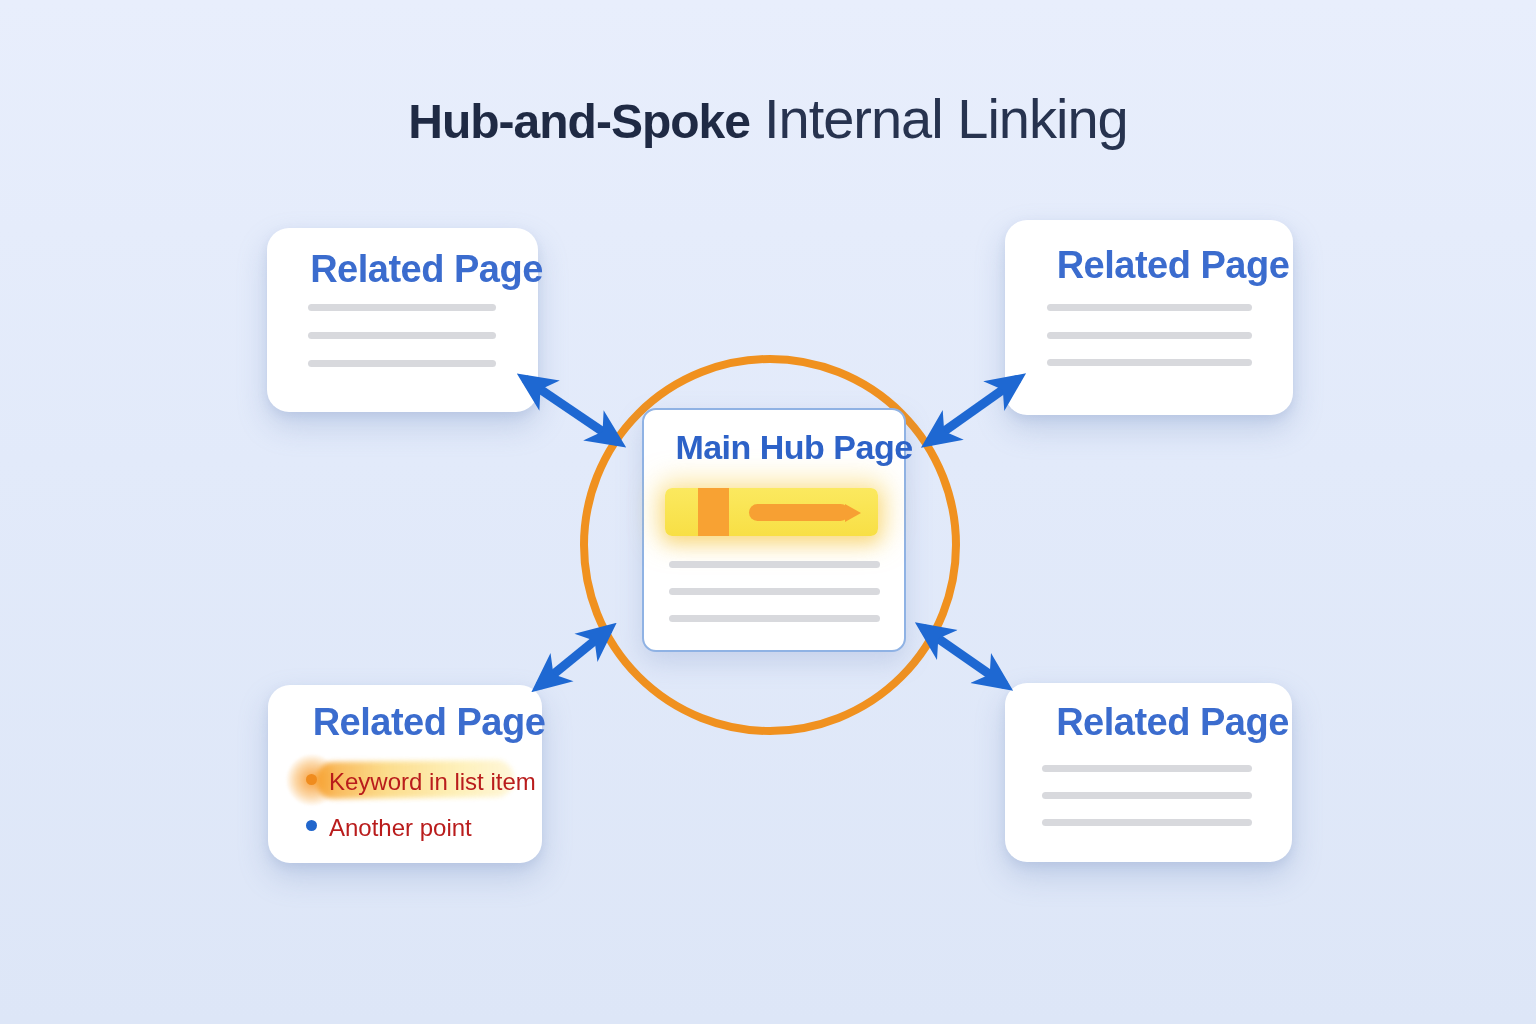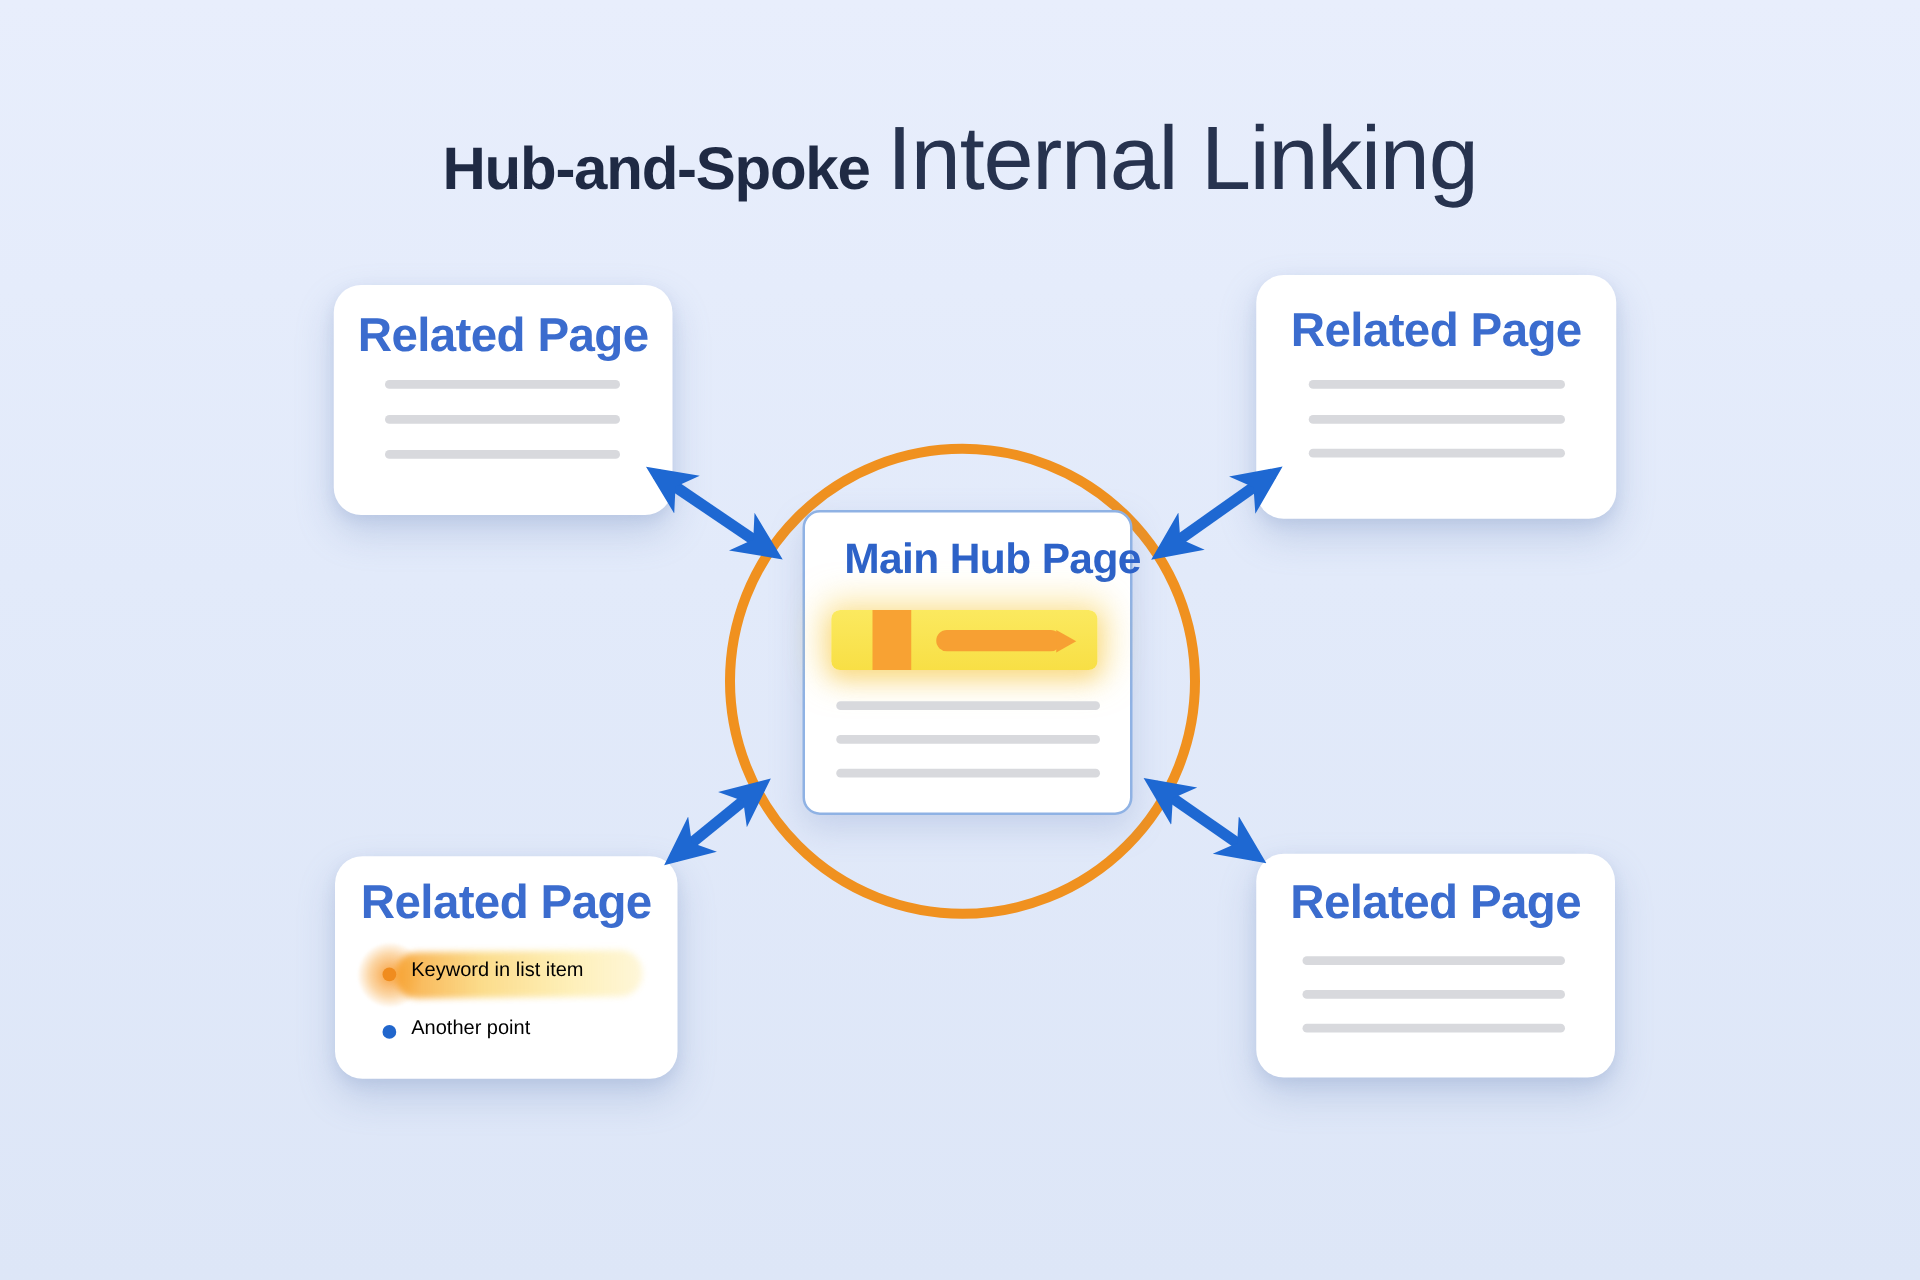--- a/index.html
+++ b/index.html
@@ -11,36 +11,36 @@
 
   
   .page-title{
     position:absolute; top:86px; left:0; width:1536px;
     text-align:center; white-space:nowrap;
   }
   .page-title .t-bold{
     font-size:48px; font-weight:700; color:#1f2a44; letter-spacing:-1px;
   }
   .page-title .t-light{
-    font-size:72px; font-weight:400; color:#27334f; letter-spacing:-1px; margin-left:14px;
+    font-size:56px; font-weight:400; color:#27334f; letter-spacing:-1px; margin-left:14px;
   }
 
   
   .layer{position:absolute; left:0; top:0; pointer-events:none;}
   .circle-layer{z-index:1;}
   .arrow-layer{z-index:6;}
 
   
   .card{
     position:absolute; background:#ffffff; border-radius:22px; z-index:3;
     box-shadow:0 14px 30px rgba(125,148,196,.32), 0 4px 10px rgba(125,148,196,.18);
   }
   .card-title{
     position:absolute; left:0; width:100%; text-align:center;
-    font-weight:700; font-size:38px; letter-spacing:-.5px; color:#3b6cce; white-space:nowrap;
+    font-weight:700; font-size:38px; letter-spacing:-.5px; color:#3b6cce; white-space:nowrap;padding-left:24px;
   }
   .sk{
     position:absolute; height:7px; background:#d8d9dd; border-radius:4px;
   }
 
   
   #card-tl{left:267px; top:228px; width:271px; height:184px;}
   #card-tl .card-title{top:20px;}
   #card-tl .sk1{top:76px;  left:41px; width:188px;}
   #card-tl .sk2{top:104px; left:41px; width:188px;}
@@ -71,21 +71,21 @@
     position:absolute; left:48px; top:76px; width:198px; height:37px; border-radius:18px;
     background:linear-gradient(90deg, rgba(247,160,45,.85) 0%, rgba(250,205,90,.70) 35%, rgba(253,230,140,.62) 70%, rgba(253,236,170,.45) 100%);
     filter:blur(2.5px); transform:rotate(-.6deg);
   }
   .bullet{
     position:absolute; width:11px; height:11px; border-radius:50%;
   }
   .bullet.orange{left:38px; top:89px; background:#f08c1e;}
   .bullet.blue{left:38px; top:135px; background:#2166cc;}
   .li-text{
-    position:absolute; left:61px; font-size:16px; color:#000000; white-space:nowrap; font-weight:500;
+    position:absolute; left:61px; font-size:24px; color:#b91c1c; white-space:nowrap; font-weight:500;
   }
   .li-text.row1{top:83px;}
   .li-text.row2{top:129px;}
 
   
   #hub-card{
     position:absolute; left:642px; top:408px; width:260px; height:240px; z-index:4;
     background:#ffffff; border:2px solid #8fb2e4; border-radius:14px;
     box-shadow:0 10px 26px rgba(125,148,196,.28);
   }

